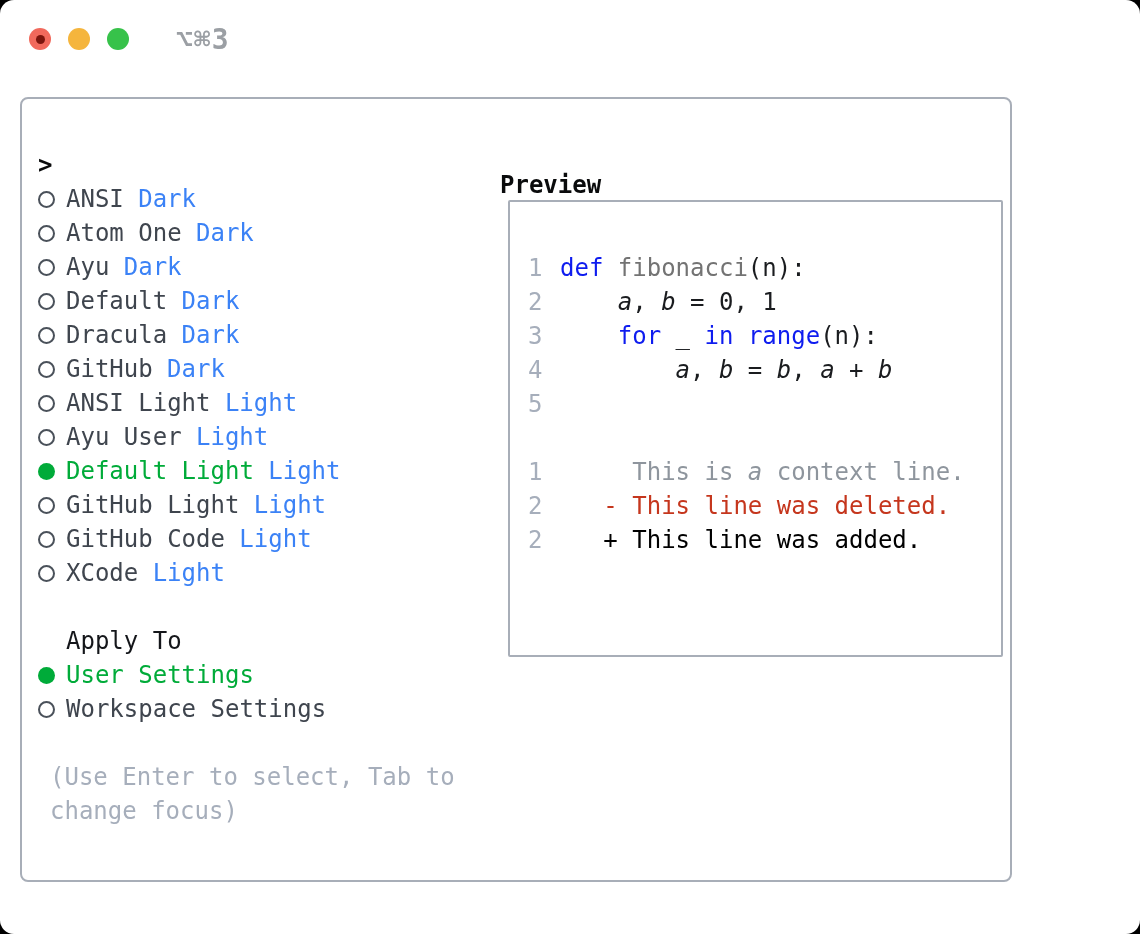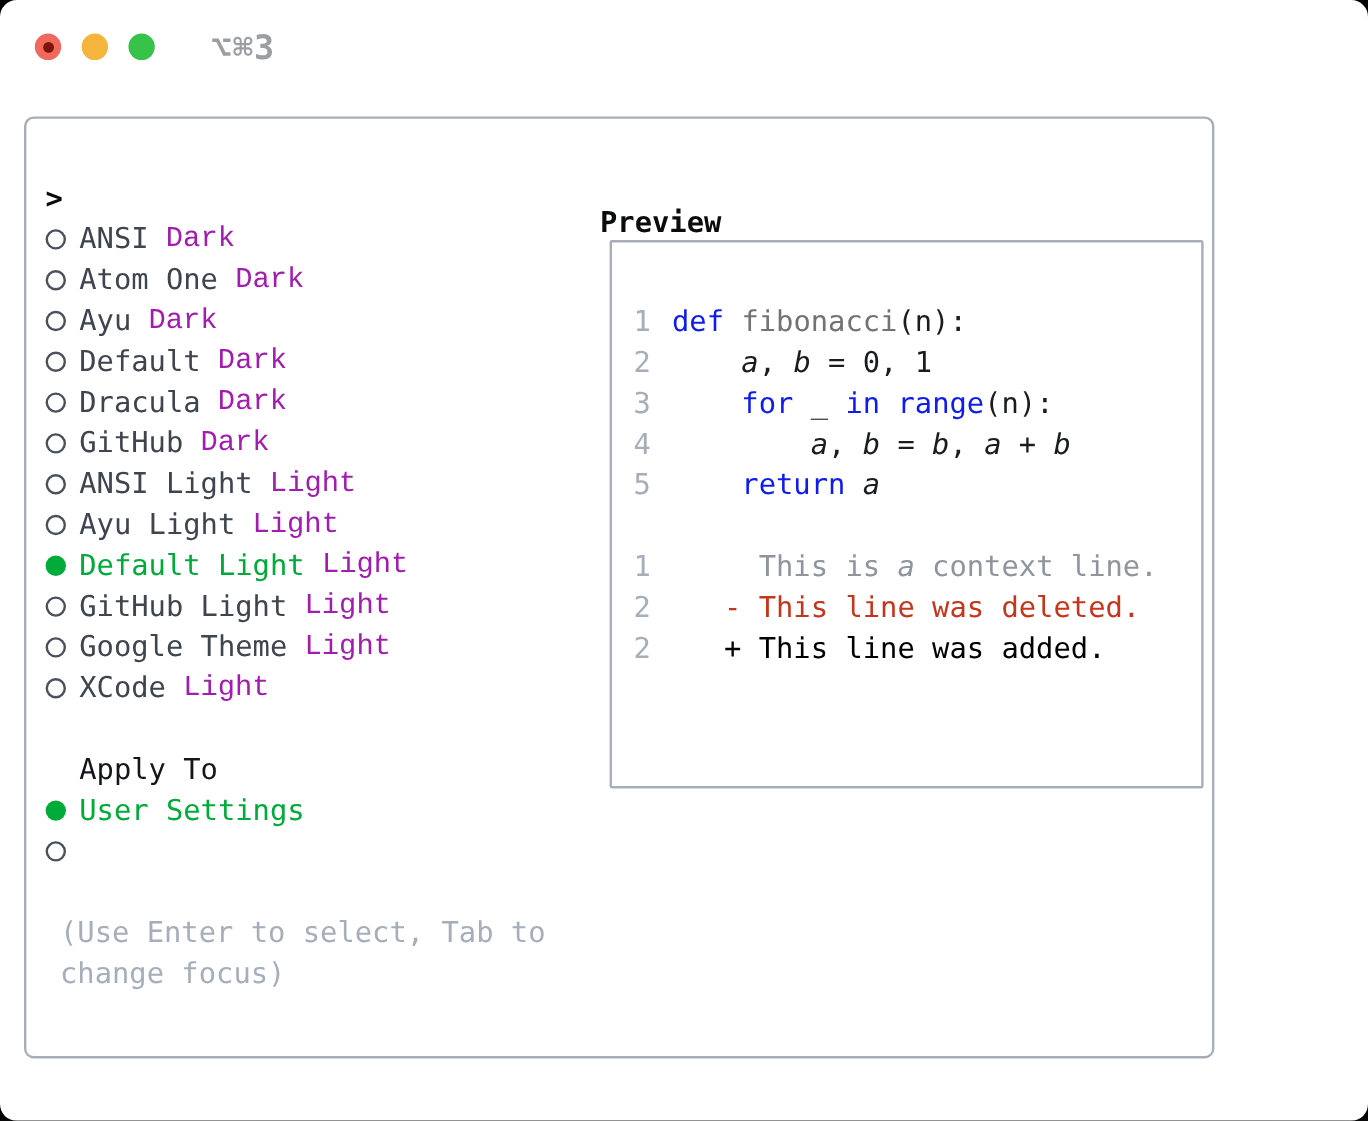--- a/index.html
+++ b/index.html
@@ -24,21 +24,21 @@
   .col-left{position:absolute;left:16px;top:49px;width:440px;}
   .row{display:flex;align-items:center;height:34px;font-size:24px;white-space:pre;}
   .marker{display:inline-flex;align-items:center;width:28px;flex:0 0 28px;}
   .prompt{font-weight:bold;color:#0a0b0c;font-size:24px;}
   .h{font-weight:bold;color:#0a0b0c;}
   .apply-h{color:#14161a;}
   .radio{width:13px;height:13px;border:2px solid #4a515a;border-radius:50%;background:transparent;}
   .item.selected .radio{width:17px;height:17px;border:none;background:#00ab39;}
   .iname{color:#3f454e;}
   .item.selected .iname{color:#00ab39;}
-  .suffix{color:#a21caf;margin-left:14.4px;font-family:Liberation Mono, monospace;}
+  .suffix{color:#3b82f6;margin-left:14.4px;}
   .spacer{height:34px;}
   .hint{color:#a6aebb;font-size:24px;line-height:34px;width:434px;margin-left:12px;}
   
   .preview-label{position:absolute;left:478px;top:49px;height:34px;display:flex;align-items:center;
     font-size:24px;font-weight:bold;color:#0a0b0c;margin-top:20px;}
   .preview-box{position:absolute;left:486px;top:101px;width:473px;height:404px;
     border:2px solid #a8aeb8;border-radius:2px;background:#fff;padding:49px 0 0 18px;box-sizing:content-box;overflow:hidden;}
   .crow{display:flex;height:34px;align-items:center;font-size:24px;white-space:pre;}
   .num{width:32px;flex:0 0 32px;color:#a6aebb;}
   .code span{white-space:pre;}
@@ -109,39 +109,39 @@
   </div>
 
   <div class="row item">
     <span class="marker"><span class="radio"></span></span>
     <span class="iname">ANSI Light</span>
     <span class="suffix">Light</span>
   </div>
 
   <div class="row item">
     <span class="marker"><span class="radio"></span></span>
-    <span class="iname">Ayu Light</span>
+    <span class="iname">Ayu User</span>
     <span class="suffix">Light</span>
   </div>
 
   <div class="row item selected">
     <span class="marker"><span class="radio"></span></span>
     <span class="iname">Default Light</span>
     <span class="suffix">Light</span>
   </div>
 
   <div class="row item">
     <span class="marker"><span class="radio"></span></span>
     <span class="iname">GitHub Light</span>
     <span class="suffix">Light</span>
   </div>
 
   <div class="row item">
     <span class="marker"><span class="radio"></span></span>
-    <span class="iname">Google Theme</span>
+    <span class="iname">GitHub Code</span>
     <span class="suffix">Light</span>
   </div>
 
   <div class="row item">
     <span class="marker"><span class="radio"></span></span>
     <span class="iname">XCode</span>
     <span class="suffix">Light</span>
   </div>
 </div>
 
@@ -154,20 +154,21 @@
 
       <div id="apply-list">
   <div class="row item selected">
     <span class="marker"><span class="radio"></span></span>
     <span class="iname">User Settings</span>
     
   </div>
 
   <div class="row item">
     <span class="marker"><span class="radio"></span></span>
+    <span class="iname">Workspace Settings</span>
     
   </div>
 </div>
 
       <div class="spacer"></div>
 
       <div class="hint">(Use Enter to select, Tab to change focus)</div>
     </div>
 
     <div class="preview-label">Preview</div>
@@ -189,21 +190,20 @@
     <span class="code"><span>    </span><span class="sg-kw">for</span><span> _ </span><span class="sg-kw">in</span><span> </span><span class="sg-kw">range</span><span>(n):</span></span>
   </div>
 
   <div class="crow">
     <span class="num">4</span>
     <span class="code"><span>        </span><span class="sg-var">a</span><span>, </span><span class="sg-var">b</span><span> = </span><span class="sg-var">b</span><span>, </span><span class="sg-var">a</span><span> + </span><span class="sg-var">b</span></span>
   </div>
 
   <div class="crow">
     <span class="num">5</span>
-    <span class="code"><span>    </span><span class="sg-kw">return</span><span> </span><span class="sg-var">a</span></span>
   </div>
 
   <div class="crow">
     <span class="num"></span>
     <span class="code"></span>
   </div>
 
   <div class="crow">
     <span class="num">1</span>
     <span class="code"><span class="sg-ctx">     This is </span><span class="sg-ctx sg-var">a</span><span class="sg-ctx"> context line.</span></span>

